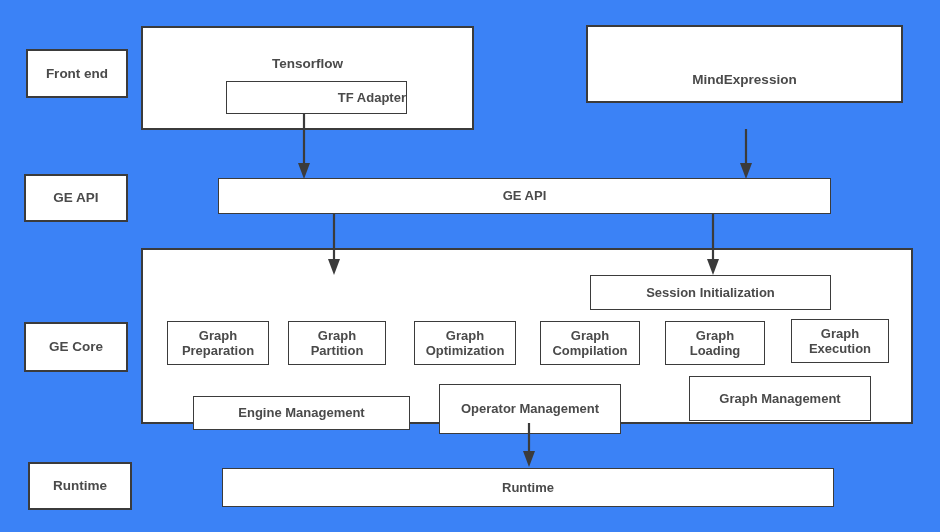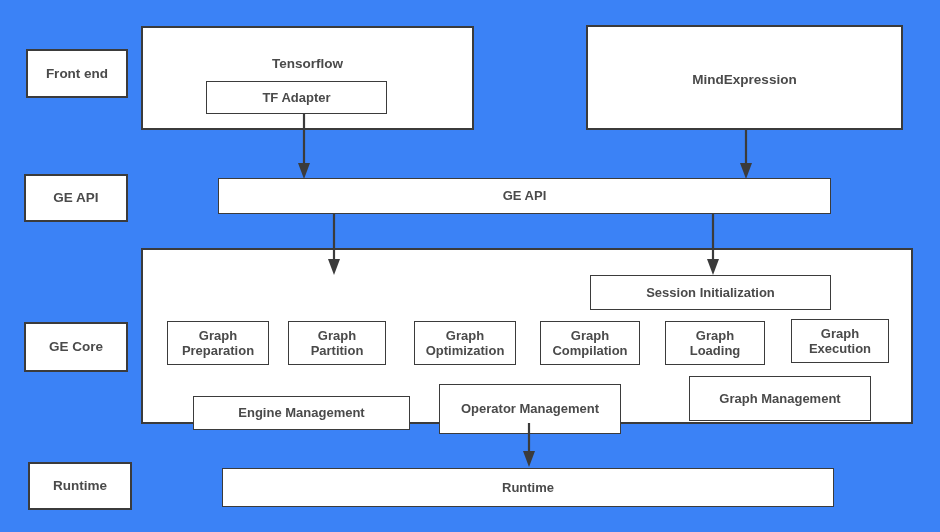--- a/index.html
+++ b/index.html
@@ -77,25 +77,25 @@
   </div>
 
   <div class="box lane-label" style="left:28px; top:462px; width:104px; height:48px;">
     <span>Runtime</span>
   </div>
 
   <div class="box container-box" style="left:141px; top:26px; width:333px; height:104px;">
     <div class="container-title" style="top:28px;">Tensorflow</div>
   </div>
 
-  <div class="box thin" style="left:206px; top:81px; width:181px; height:33px;">
+  <div class="box thin" style="left:226px; top:81px; width:181px; height:33px;justify-content:flex-end;">
     <span>TF Adapter</span>
   </div>
 
-  <div class="box container-box" style="left:586px; top:25px; width:317px; height:105px;">
+  <div class="box container-box" style="left:586px; top:25px; width:317px; height:78px;">
     <div class="container-title" style="top:45px;">MindExpression</div>
   </div>
 
   <div class="box thin" style="left:218px; top:178px; width:613px; height:36px;">
     <span>GE API</span>
   </div>
 
   <div class="box container-box" style="left:141px; top:248px; width:772px; height:176px;"></div>
 
 

